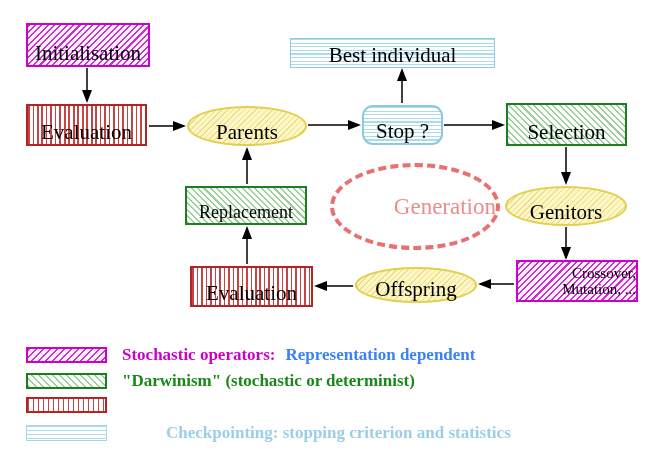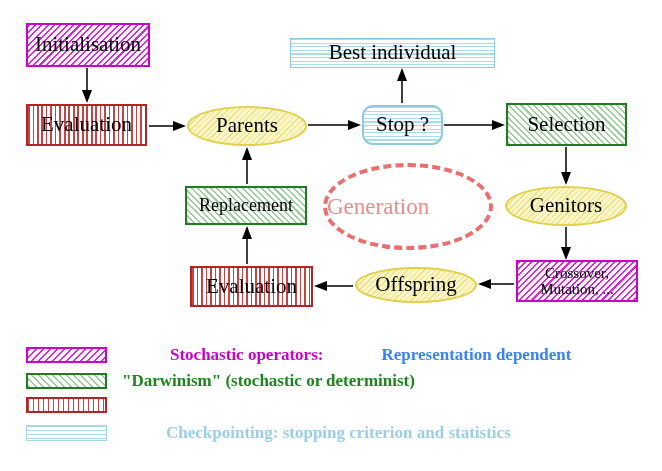--- a/index.html
+++ b/index.html
@@ -1,21 +1,21 @@
 <!DOCTYPE html>
 <html><head>
 <meta charset="utf-8">
 <style>
   html,body{margin:0;padding:0;background:#ffffff;}
   #canvas{
     position:relative;width:662px;height:471px;background:#ffffff;overflow:hidden;
     font-family:"Liberation Serif","DejaVu Serif",serif;color:#000;
   }
   .node{
-    position:absolute;display:flex;align-items:center;justify-content:center;
+    position:absolute;display:flex;align-items:flex-end;justify-content:center;
     text-align:center;box-sizing:border-box;line-height:1.1;
   }
   
   .hatch-magenta{
     border:2px solid #cc00cc;
     background:repeating-linear-gradient(135deg,#cf2ccf 0 1.5px,#fdf1fd 1.5px 4.5px);
   }
   .stripes-red{
     border:2px solid #b32424;
     background:repeating-linear-gradient(90deg,#c74444 0 1.5px,#ffffff 1.5px 4.5px);
@@ -31,23 +31,23 @@
   .ellipse-yellow{
     border:2px solid #e3cf4e;border-radius:50%;
     background:repeating-linear-gradient(135deg,#eedd8c 0 1px,#fcf7c5 1px 4px);
   }
   .rounded{border-radius:11px;}
   .fs-node{font-size:21px;}
   .fs-mid{font-size:18px;}
   .fs-small{font-size:15px;}
   
   #generation-ellipse{
-    position:absolute;left:323px;top:163px;width:170px;height:87px;
+    position:absolute;left:330px;top:163px;width:170px;height:87px;
     border:4px dashed #ea7070;border-radius:50%;box-sizing:border-box;
-    display:flex;align-items:center;justify-content:flex-start;
+    display:flex;align-items:center;justify-content:flex-end;
   }
   #generation-ellipse .glabel{font-size:23px;color:#ea8c8c;}
   
   #arrows{position:absolute;left:0;top:0;pointer-events:none;}
   
   .legend-row{
     position:absolute;left:26px;display:flex;align-items:center;
     font-weight:bold;font-size:17px;white-space:nowrap;
   }
   .swatch{width:81px;height:16px;box-sizing:border-box;margin-right:15px;flex:0 0 auto;}
@@ -127,21 +127,21 @@
     <line x1="402" y1="103" x2="402" y2="70" stroke="#000" stroke-width="1.5" marker-end="url(#ah)"></line>
     <line x1="444" y1="125" x2="503" y2="125" stroke="#000" stroke-width="1.5" marker-end="url(#ah)"></line>
     <line x1="566" y1="147" x2="566" y2="183" stroke="#000" stroke-width="1.5" marker-end="url(#ah)"></line>
     <line x1="566" y1="227" x2="566" y2="258" stroke="#000" stroke-width="1.5" marker-end="url(#ah)"></line>
     <line x1="514" y1="284" x2="480" y2="284" stroke="#000" stroke-width="1.5" marker-end="url(#ah)"></line>
     <line x1="353" y1="286" x2="316" y2="286" stroke="#000" stroke-width="1.5" marker-end="url(#ah)"></line>
     <line x1="247" y1="264" x2="247" y2="228" stroke="#000" stroke-width="1.5" marker-end="url(#ah)"></line>
     <line x1="247" y1="184" x2="247" y2="149" stroke="#000" stroke-width="1.5" marker-end="url(#ah)"></line>
   </svg>
 
-  <div class="legend-row" style="top:345px;gap:48px;">
+  <div class="legend-row" style="top:345px;">
     <div class="swatch sw-magenta"></div>
     <span class="t-magenta">Stochastic operators:</span>
     <span class="t-gold">Representation dependent</span>
   </div>
 
   <div class="legend-row" style="top:371px;">
     <div class="swatch sw-green"></div>
     <span class="t-green">"Darwinism" (stochastic or determinist)</span>
   </div>
 

